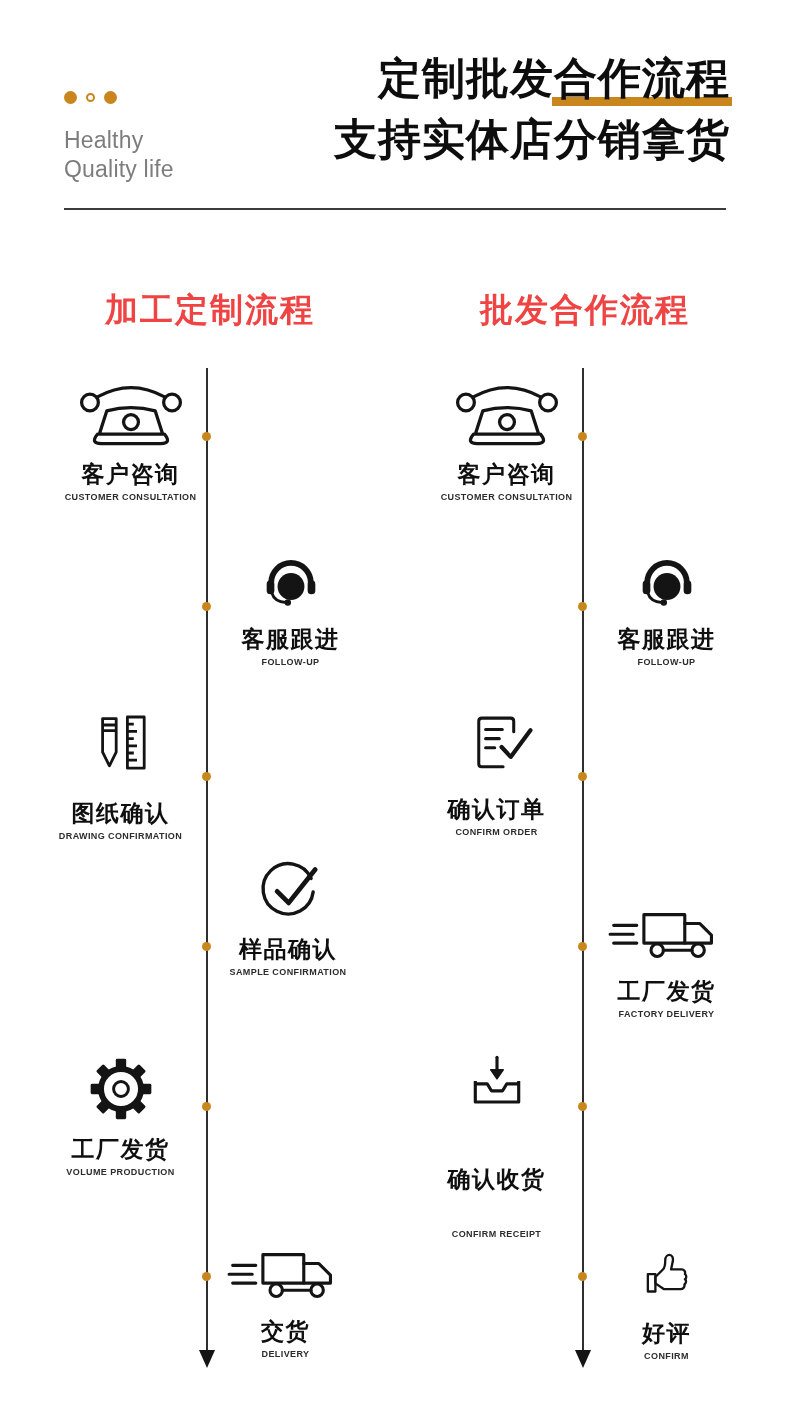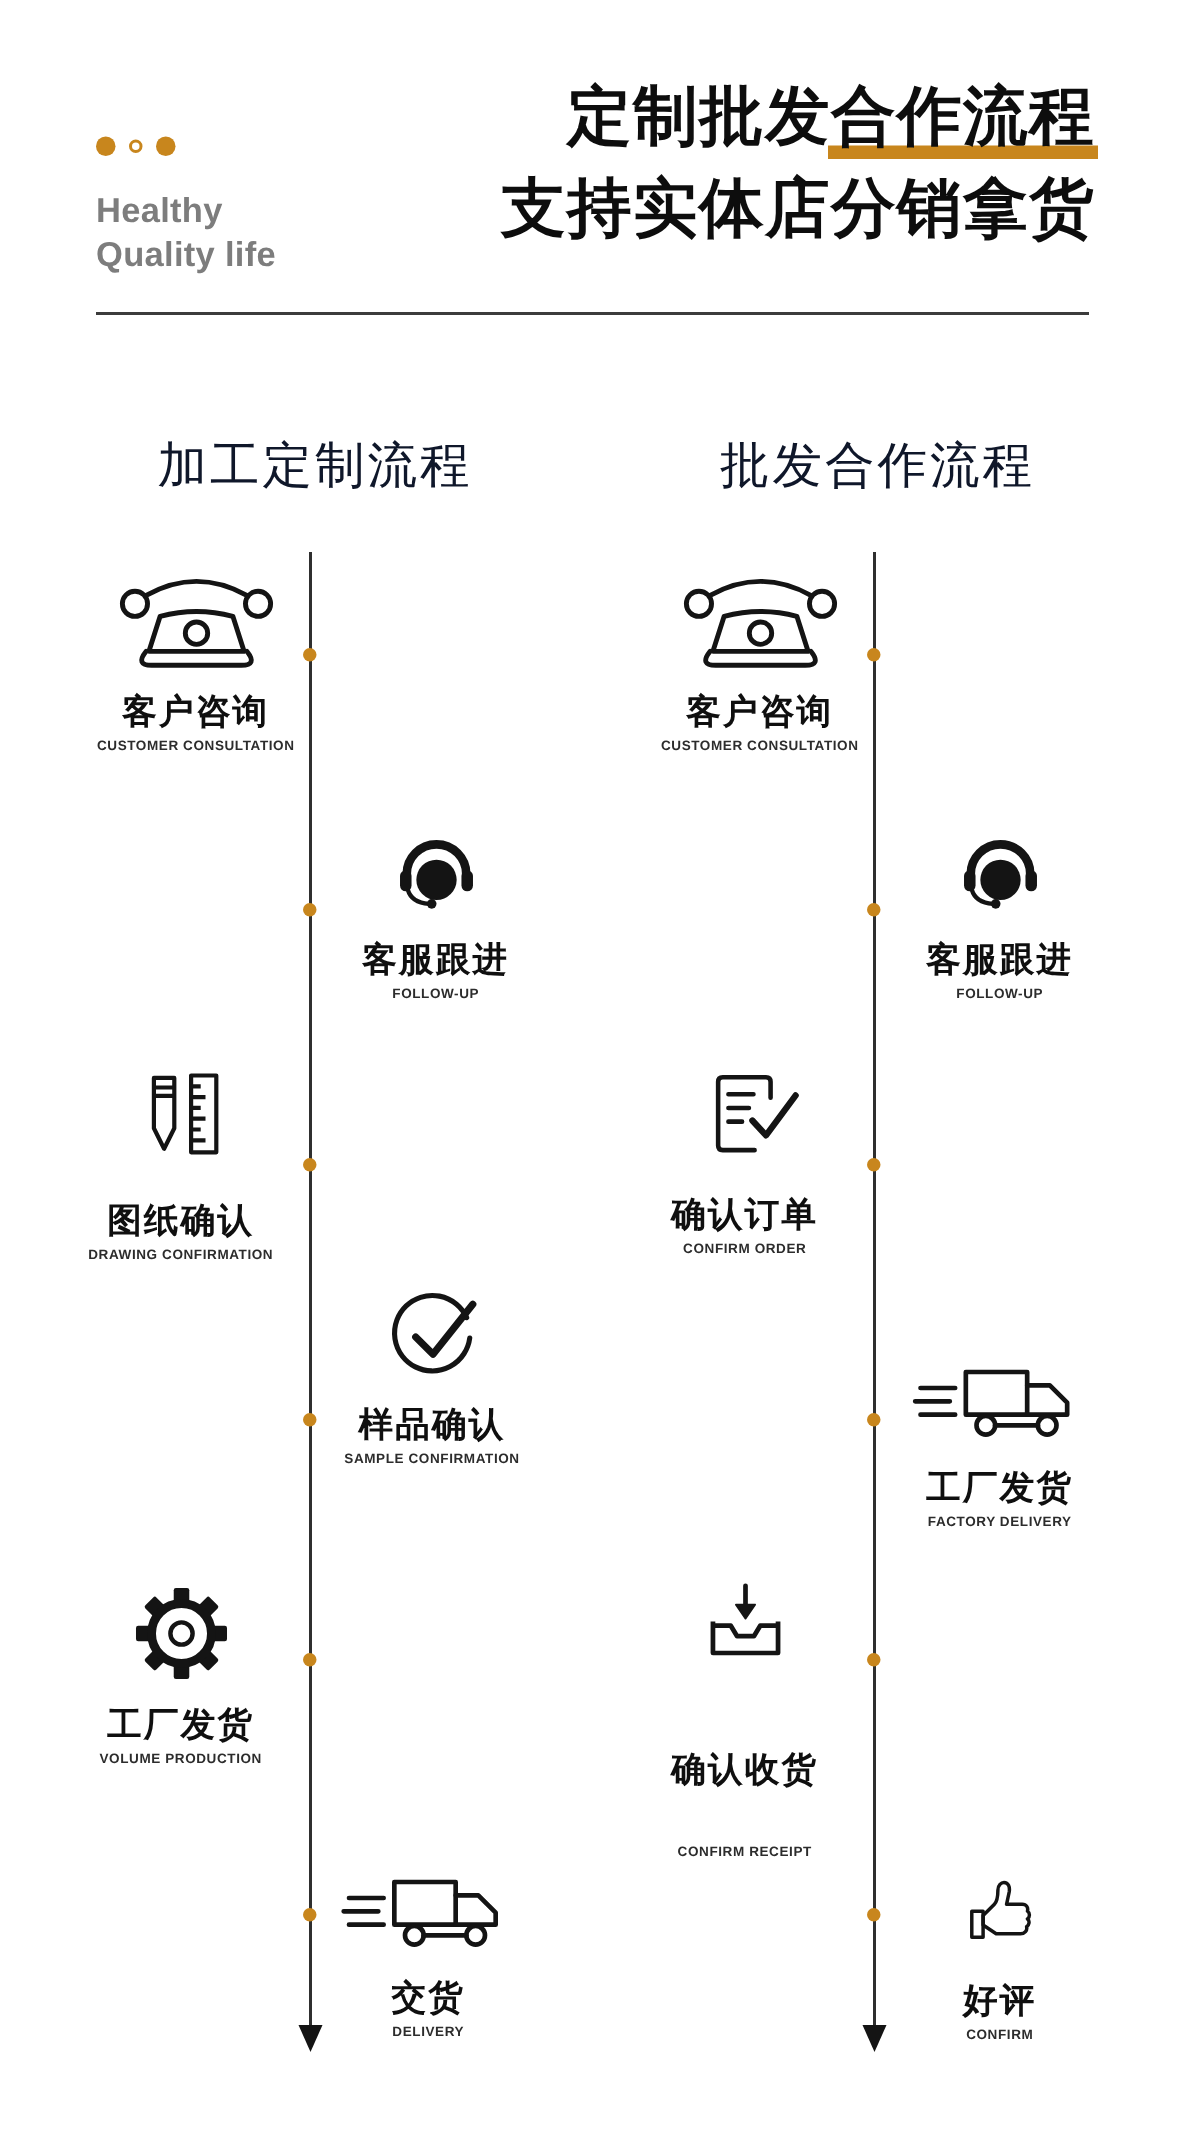--- a/index.html
+++ b/index.html
@@ -5,32 +5,32 @@
   * { margin:0; padding:0; box-sizing:border-box; }
   html,body { background:#ffffff; }
   body { font-family:"Liberation Sans","DejaVu Sans",sans-serif; }
   .page { position:relative; width:790px; height:1423px; background:#fff; overflow:hidden; margin:0 auto; color:#141414; }
   .abs { position:absolute; }
 
   .brand-dots { left:64px; top:91px; display:flex; align-items:center; gap:9px; }
   .dot-f { width:13px; height:13px; border-radius:50%; background:var(--accent,#C8861D); }
   .dot-h { width:9px; height:9px; border-radius:50%; border:2.5px solid var(--accent,#C8861D); }
 
-  .tagline { left:64px; top:126px; font-size:23px; line-height:1.28; color:var(--gray,#7d7d7d); font-weight:700; letter-spacing:0.2px; }
+  .tagline { left:64px; top:126px; font-size:23px; line-height:1.28; color:var(--gray,#7d7d7d); font-weight:400; letter-spacing:0.2px; }
 
   .title-block { right:60px; top:56px; text-align:right; }
   .title-line { font-size:43px; font-weight:900; line-height:1.05; color:#0d0d0d; letter-spacing:1px; white-space:nowrap; }
   .title-line1-wrap { position:relative; display:inline-block; }
   .title-underline { position:absolute; right:-2px; bottom:-5px; width:180px; height:9px; background:var(--accent,#C8861D); }
   .title-line1-text { position:relative; z-index:1; }
   .title-line2 { margin-top:16px; }
 
   .divider { left:64px; top:208px; width:662px; height:2px; background:#3c3c3c; }
 
-  .col-title { top:288px; width:310px; text-align:center; font-size:33px; font-weight:400; color:#0f172a; letter-spacing:2px; }
+  .col-title { top:288px; width:310px; text-align:center; font-size:33px; font-weight:700; color:#ef4444; letter-spacing:2px; }
 
   .vline { width:2px; top:368px; height:984px; background:#2f2f2f; }
   .varrow { width:0; height:0; top:1350px; border-left:8px solid transparent; border-right:8px solid transparent; border-top:18px solid #141414; }
   .tdot { width:9px; height:9px; border-radius:50%; background:var(--accent,#C8861D); }
 
   .step { display:flex; flex-direction:column; align-items:center; text-align:center; }
   .step .icon { display:flex; align-items:flex-end; justify-content:center; }
   .step .label { margin-top:8px; font-size:23px; font-weight:600; color:#0f0f0f; letter-spacing:1.5px; white-space:nowrap; }
   .step .sublabel { margin-top:2px; font-size:9px; font-weight:600; color:#2c2c2c; letter-spacing:0.4px; white-space:nowrap; }
   svg { display:block; }

